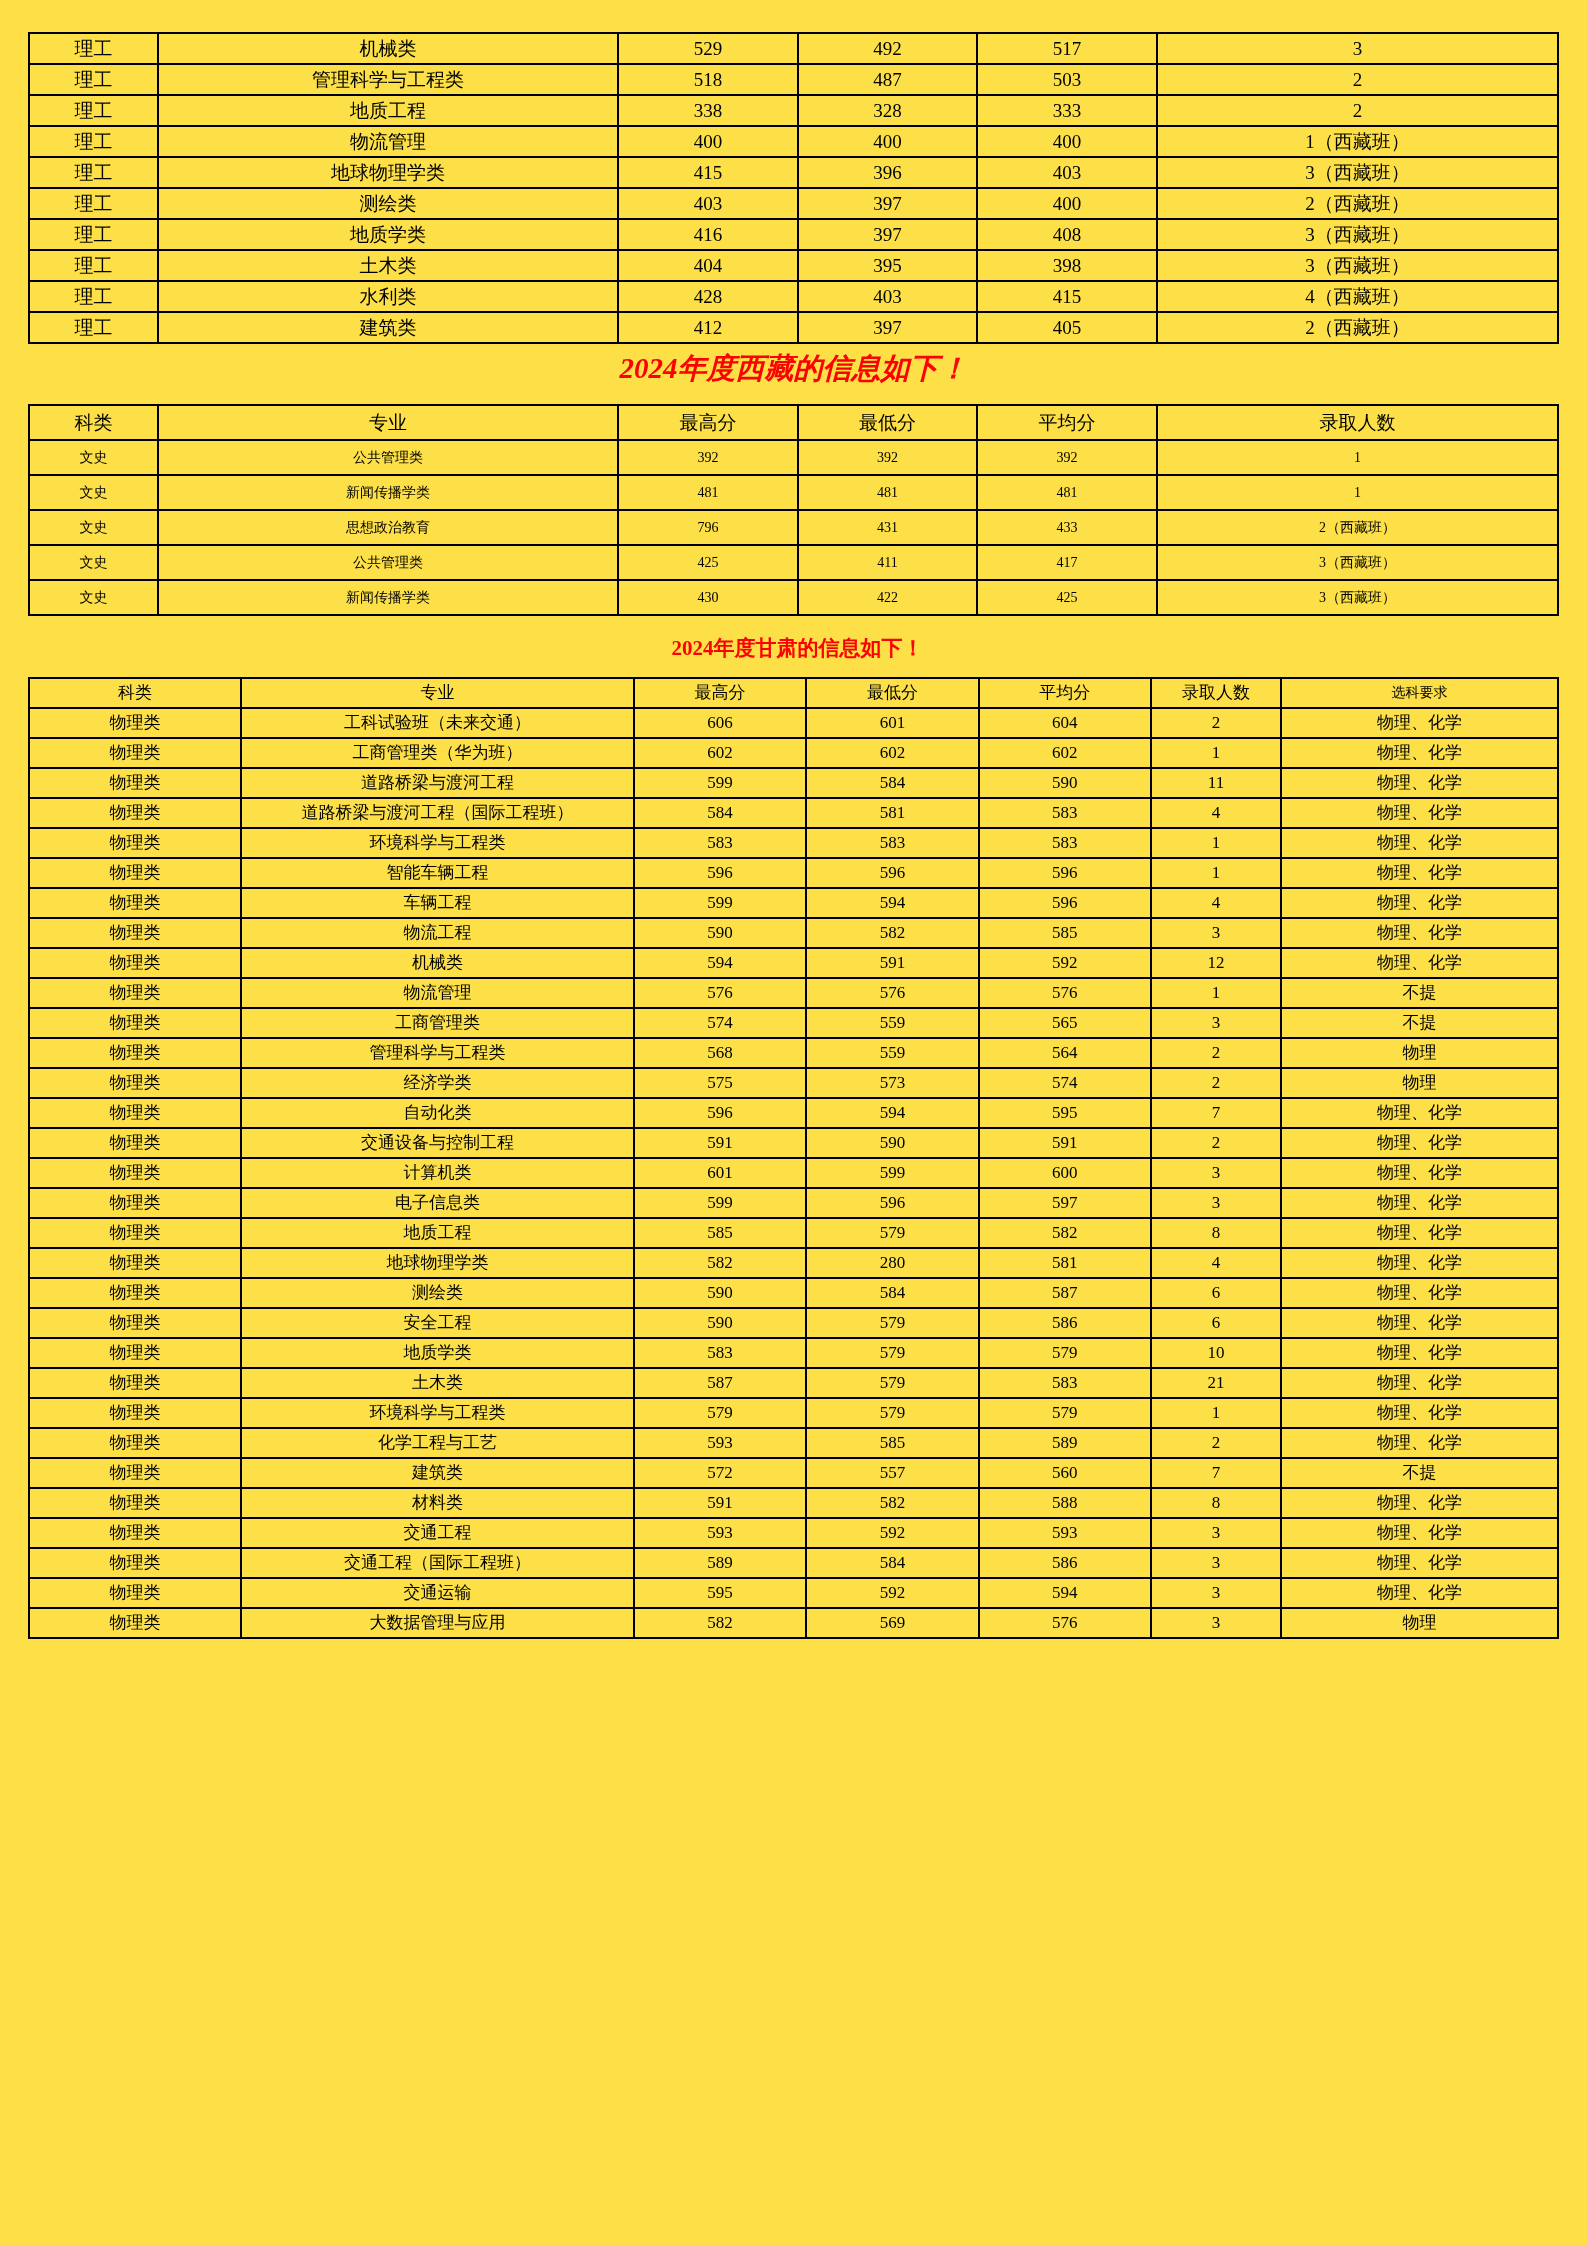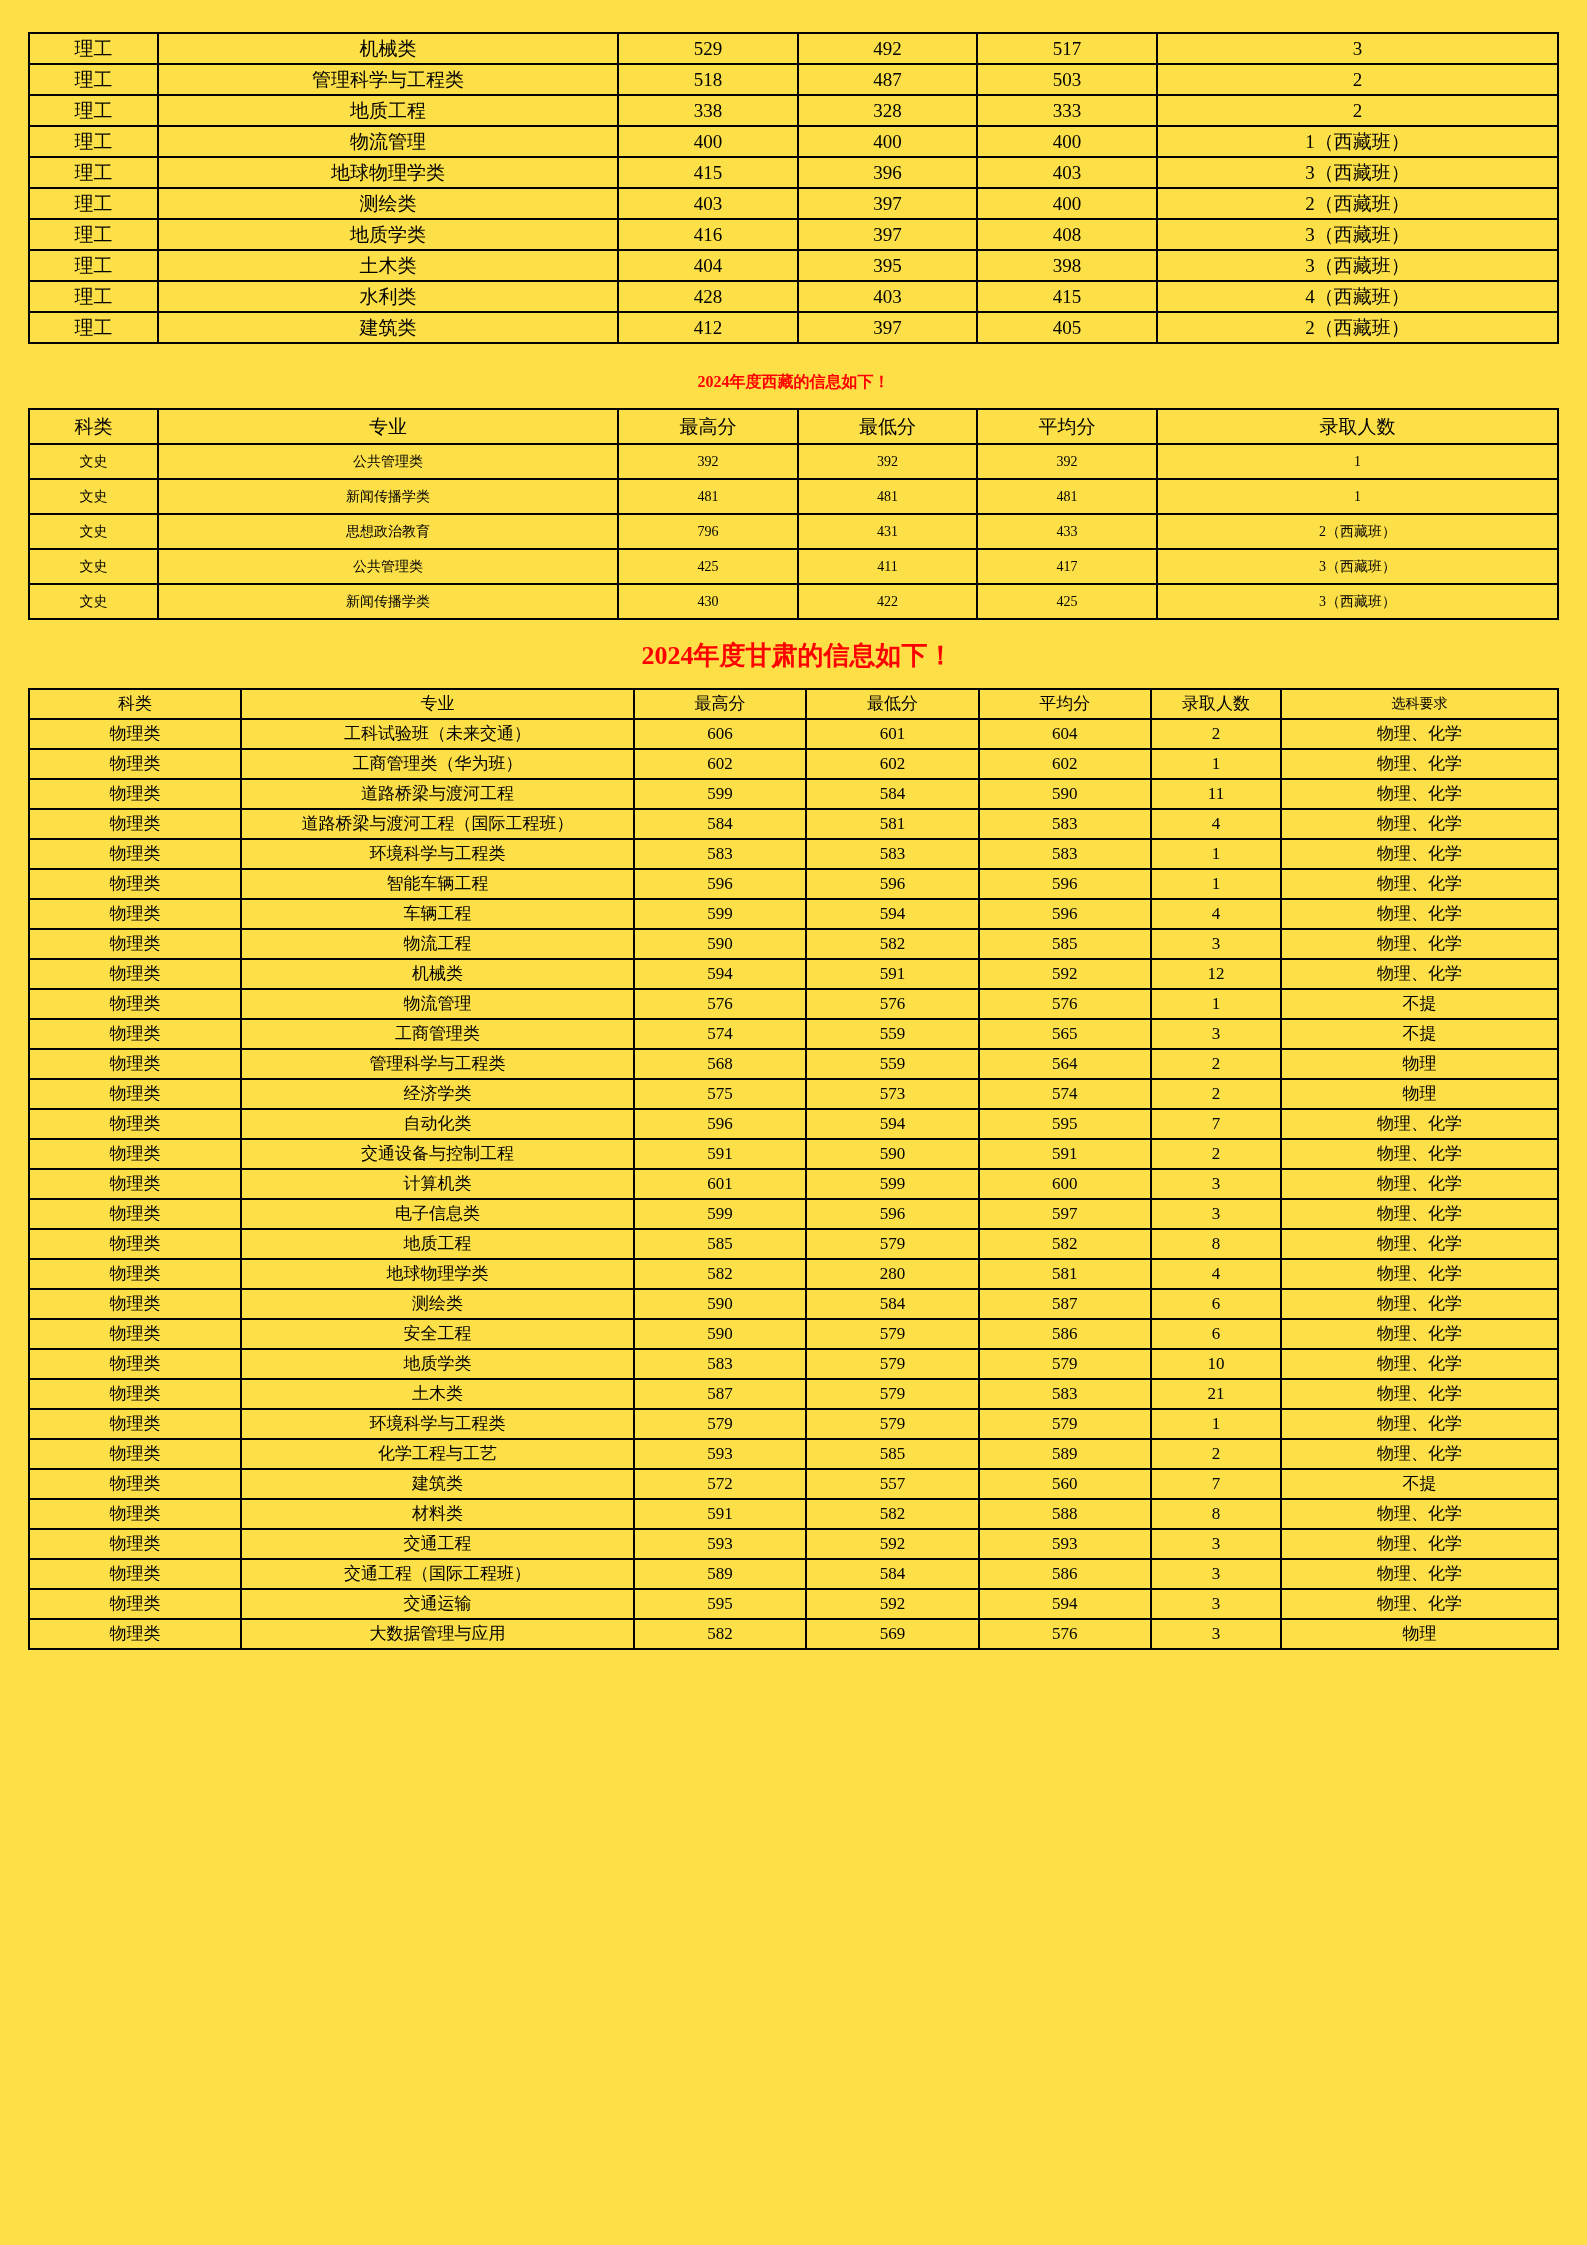--- a/index.html
+++ b/index.html
@@ -89,25 +89,26 @@
     margin-top: 36px;
   }
 
   .section-title {
     text-align: center;
     color: #ff0000;
     font-weight: bold;
     font-family: "Liberation Serif", "DejaVu Serif", serif;
   }
   .section-title.s1 {
-    font-size: 16px;
-    padding: 28px 0 15px 0;
+    font-size: 29px;
+    padding: 5px 0 15px 0;
+    font-style: italic;
   }
   .section-title.s2 {
-    font-size: 26px;
+    font-size: 21px;
     padding: 18px 0 15px 8px;
   }
   .top-pad { height: 32px; }
   .bot-pad { height: 14px; }
   .nowrap { white-space: nowrap; }
 </style>
 </head>
 <body>
 
 <div class="page">

